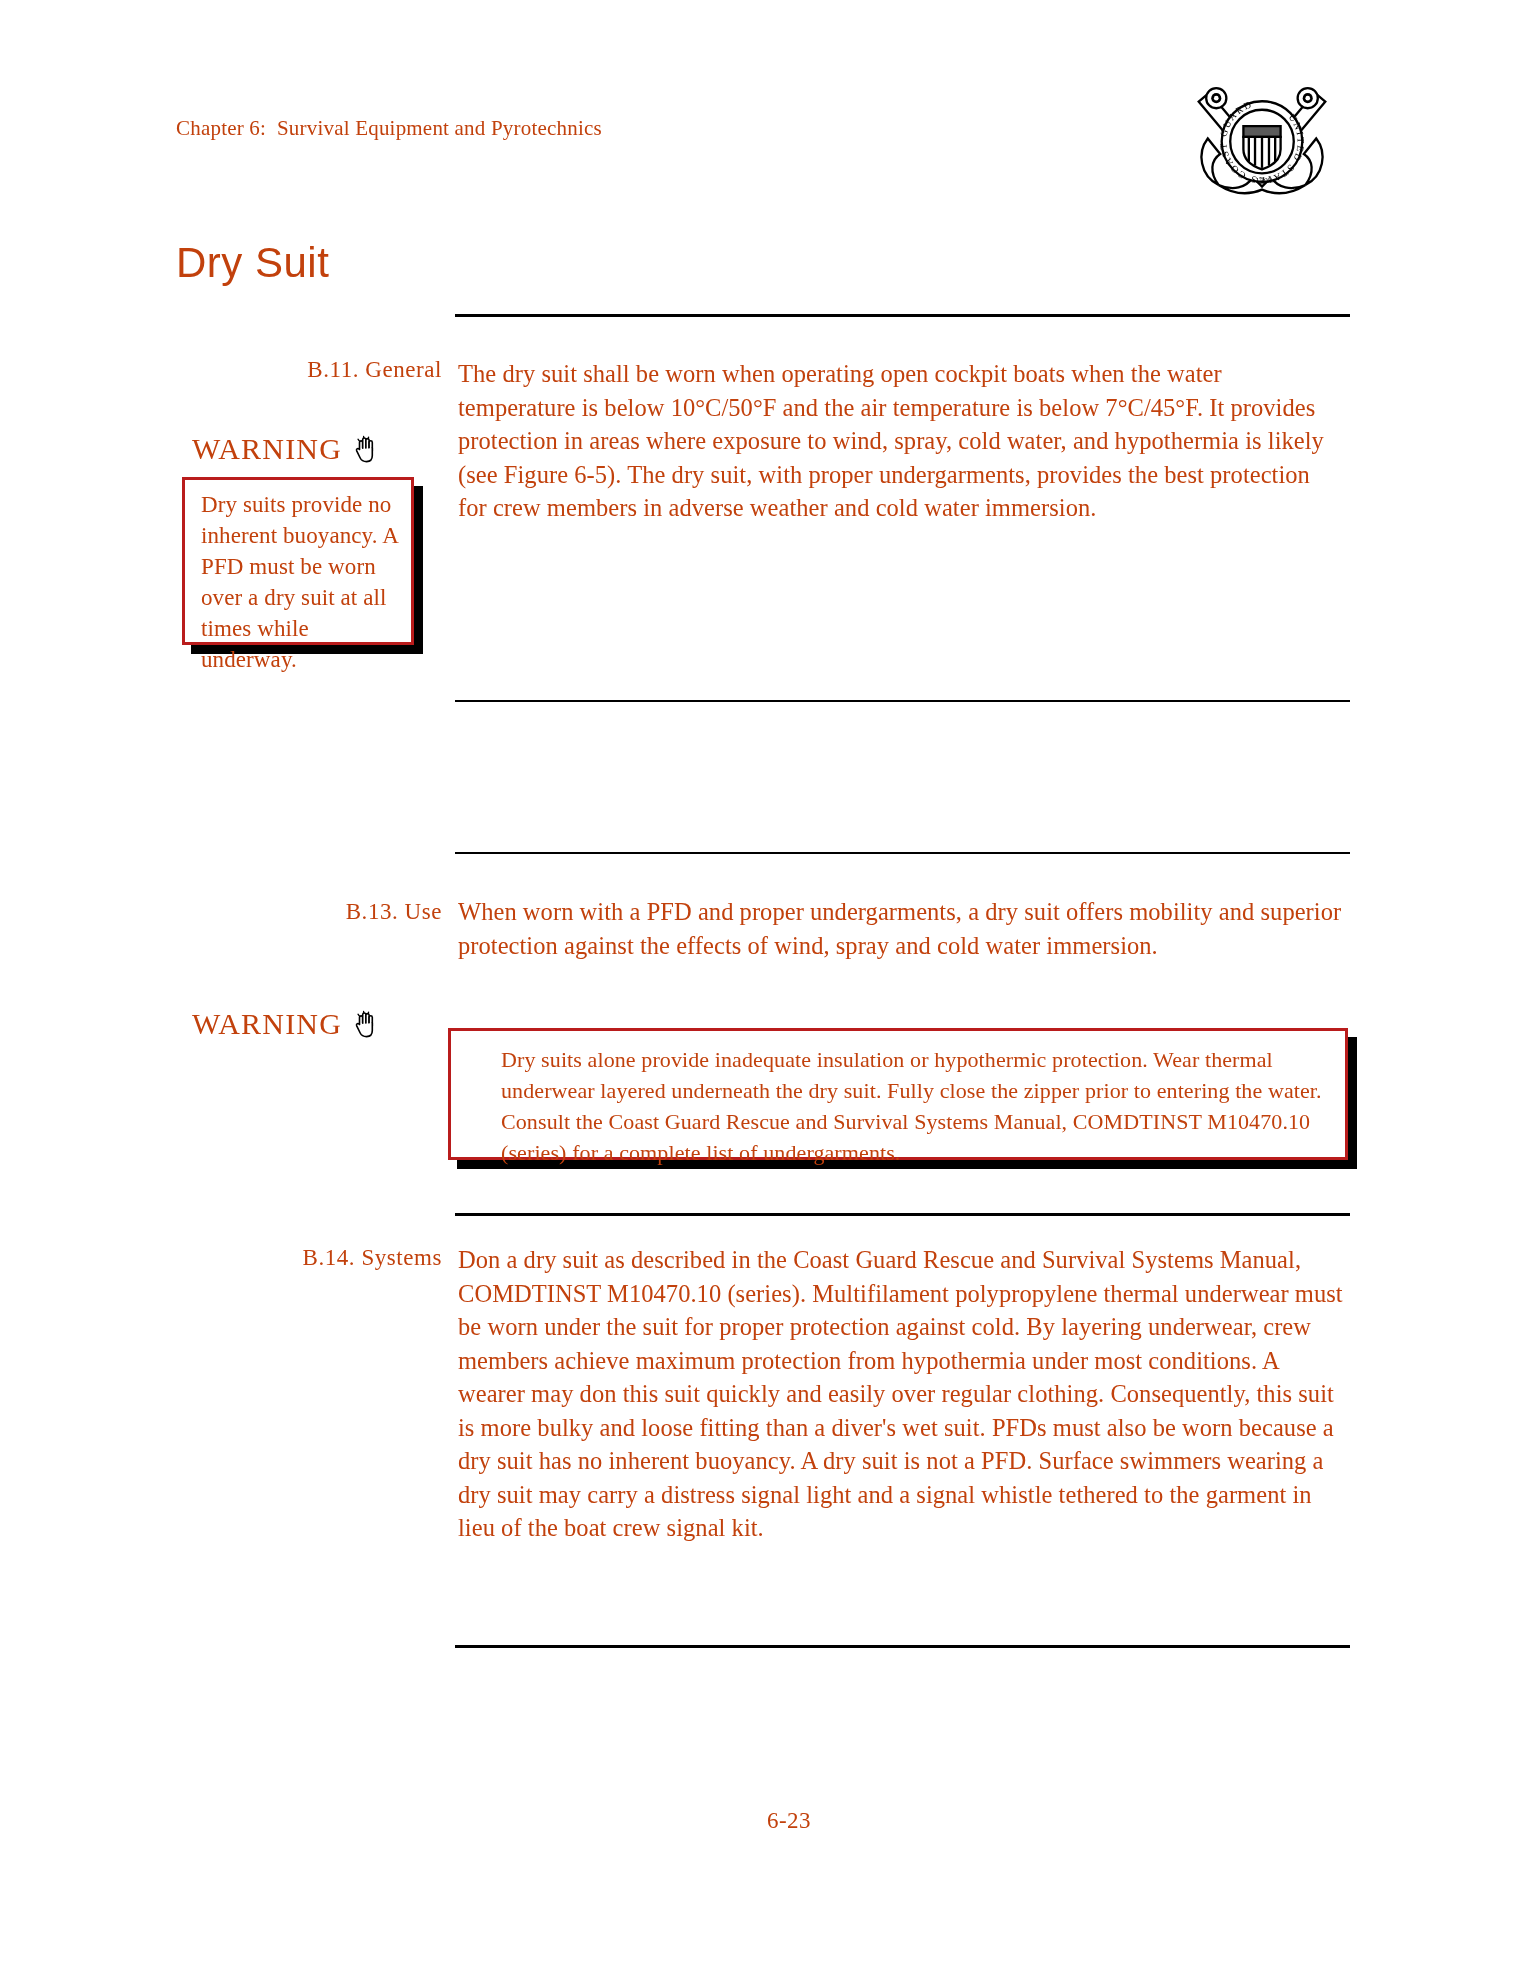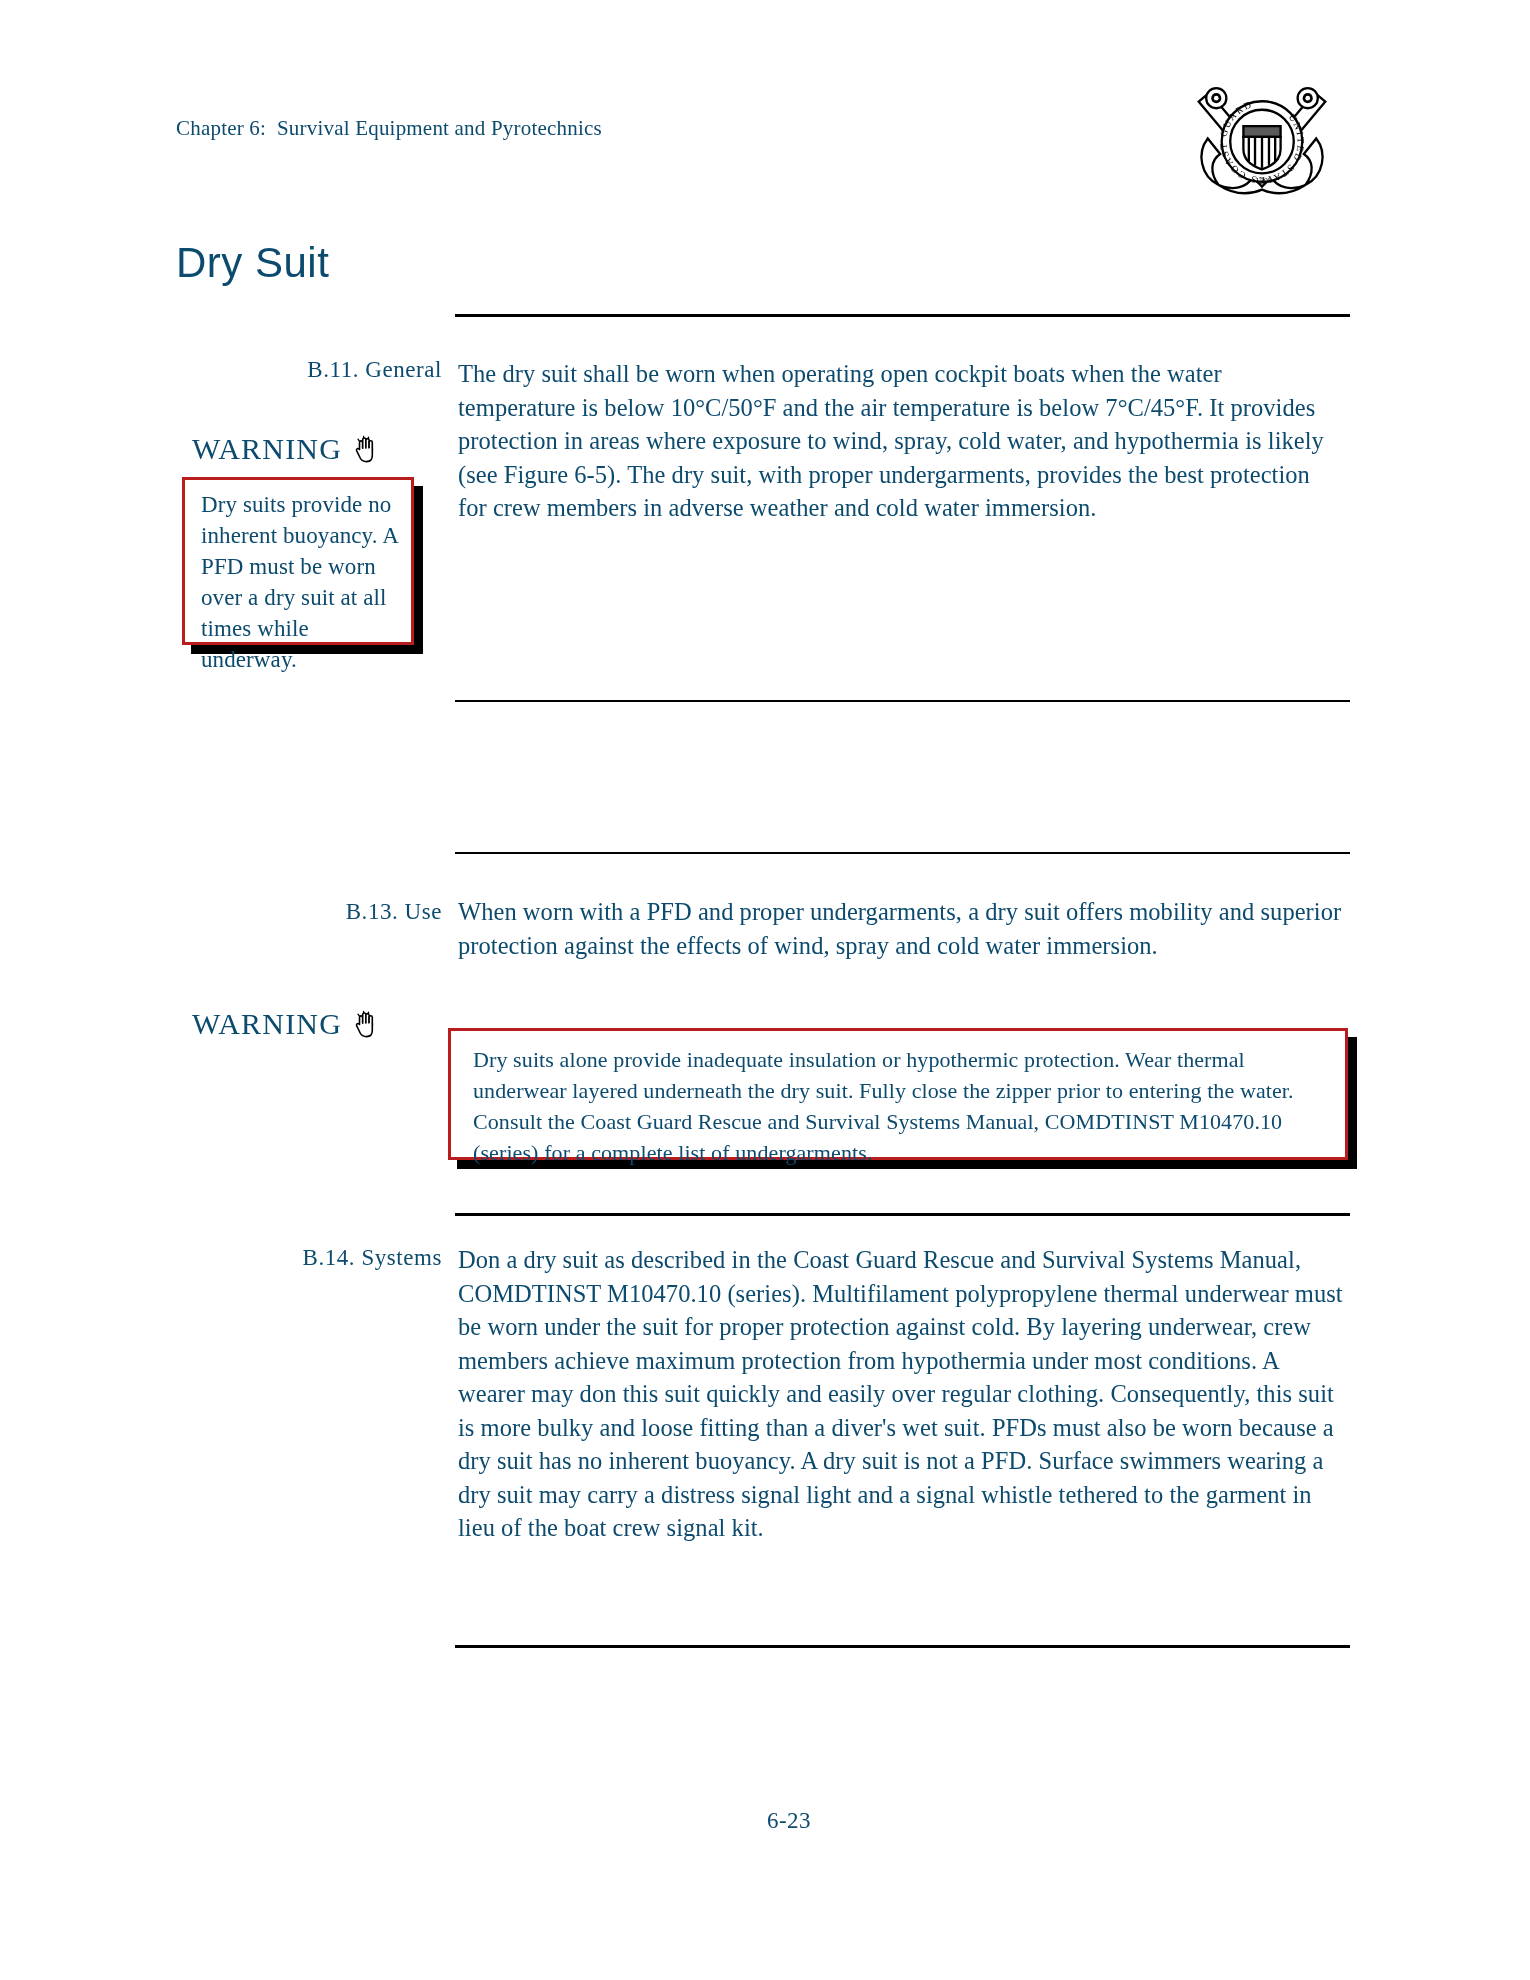--- a/index.html
+++ b/index.html
@@ -8,21 +8,21 @@
     padding: 0;
     background: #ffffff;
   }
   .page {
     position: relative;
     width: 1530px;
     height: 1980px;
     background: #ffffff;
     overflow: hidden;
     font-family: "Liberation Serif", "DejaVu Serif", serif;
-    color: #0c4a6e;
+    color: #c2410c;
   }
 
   
   .running-header {
     position: absolute;
     left: 176px;
     top: 116px;
     font-family: "Liberation Serif", "DejaVu Serif", serif;
     font-size: 21px;
     line-height: 1.2;
@@ -124,20 +124,21 @@
   #warn-box-1 .warn-text {
     padding: 9px 10px 0 16px;
     font-size: 23px;
     line-height: 31px;
   }
   #warn-box-2 {
     left: 448px;
     top: 1028px;
     width: 900px;
     height: 132px;
+    padding-left: 28px;
   }
   #warn-box-2 .warn-text {
     padding: 13px 22px 0 22px;
     font-size: 22px;
     line-height: 31px;
   }
 
   
   .page-number {
     position: absolute;

